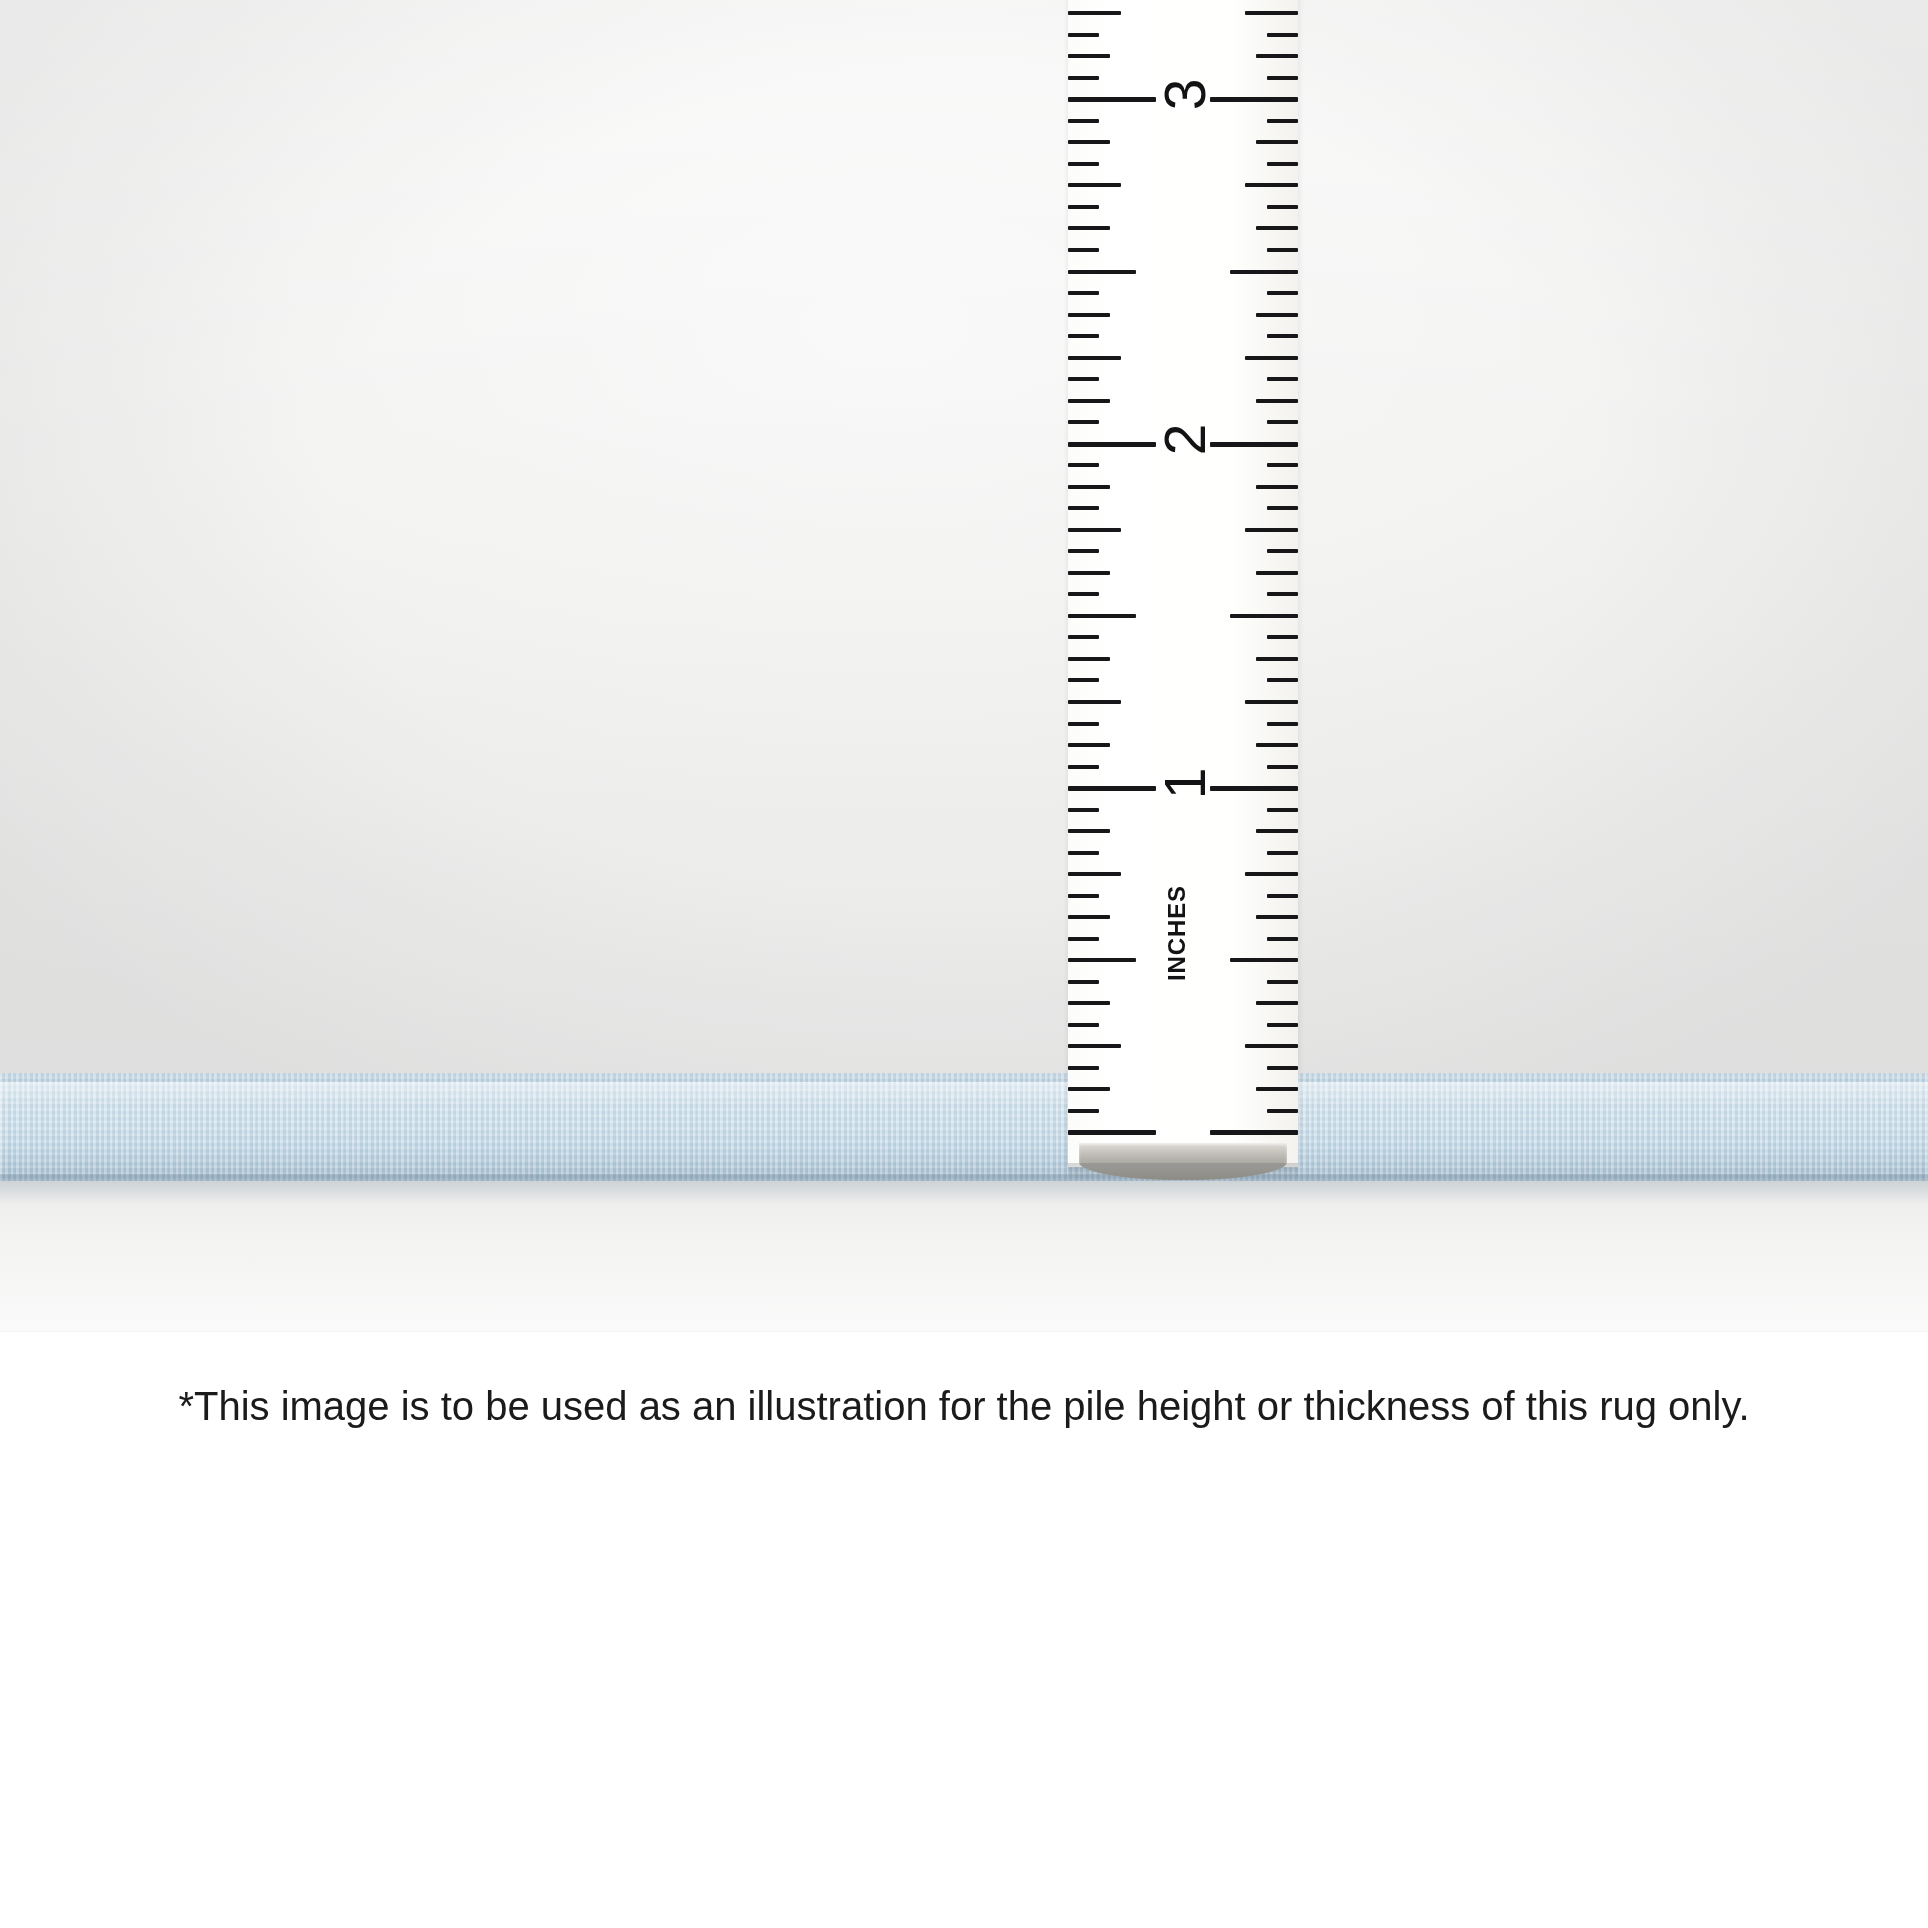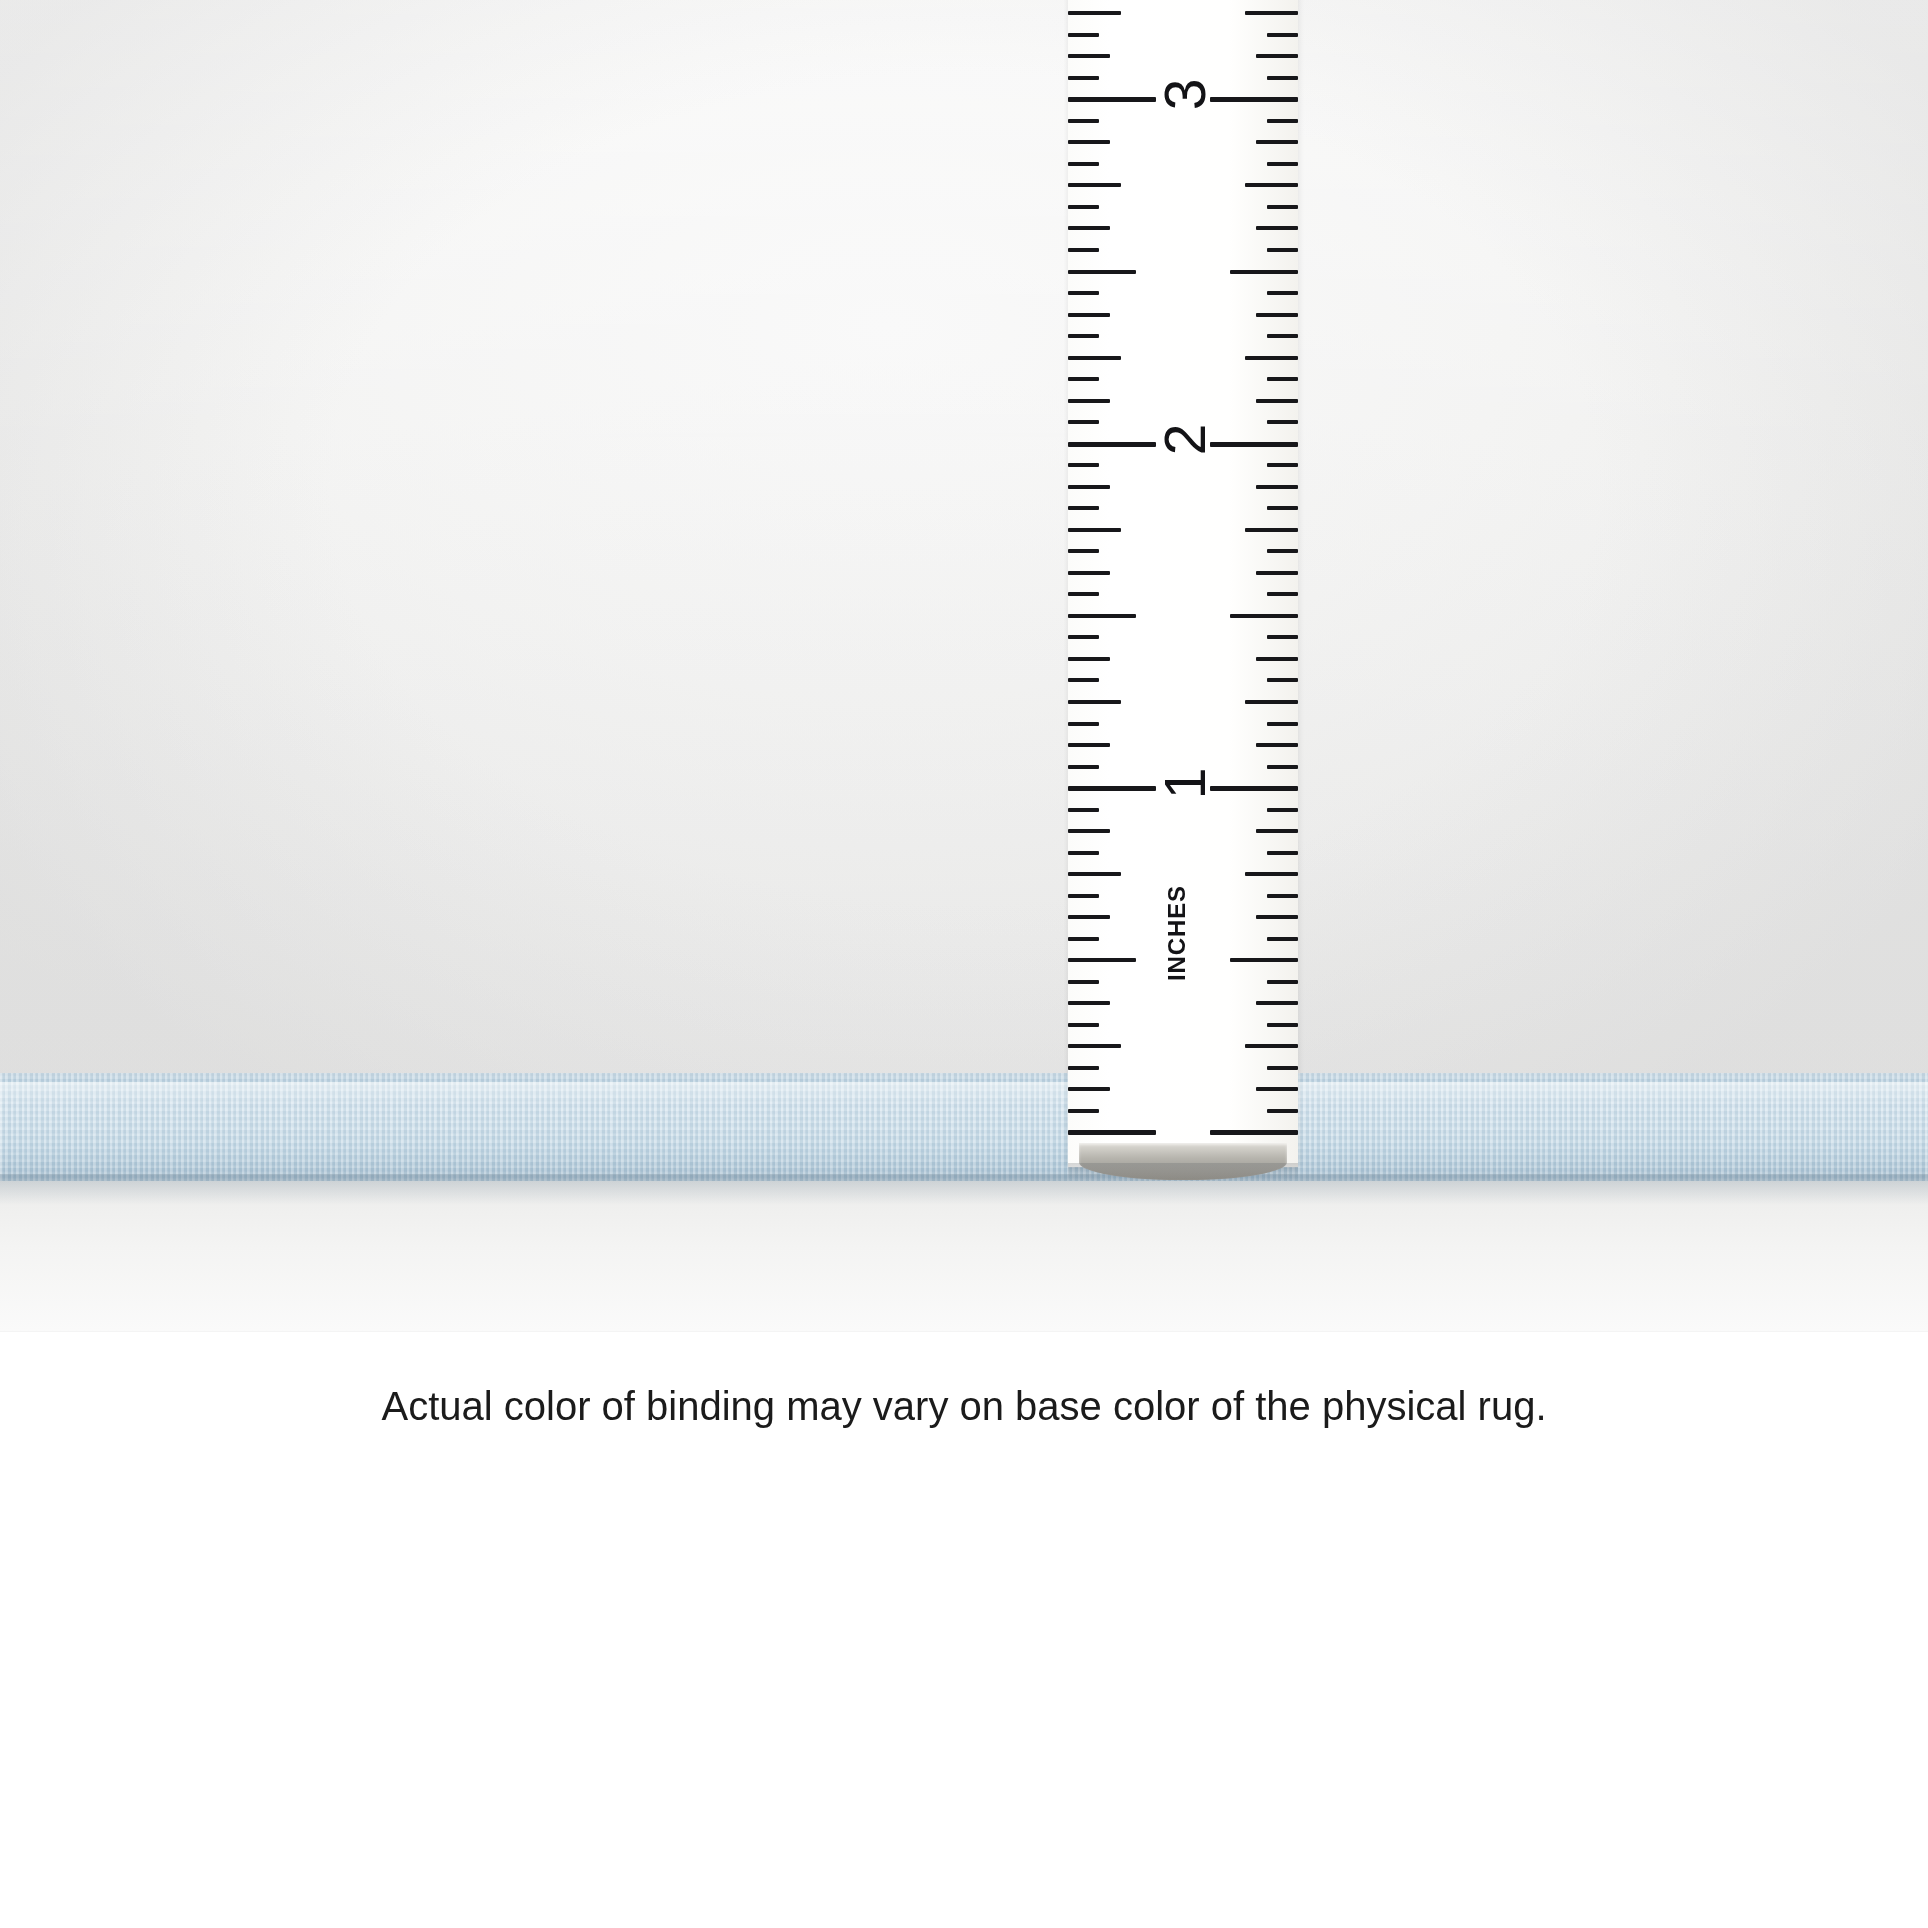--- a/index.html
+++ b/index.html
@@ -358,17 +358,17 @@
     </div>
 
     <div class="ruler-metal">
       <div class="tip"></div>
       <div class="tip-shadow"></div>
     </div>
 
   </div>
 
   <div id="caption">
-    <span class="line">Actual color of binding may vary on base color of the physical rug.</span>
+    <span class="line">*This image is to be used as an illustration for the pile height or thickness of this rug only.</span>
   </div>
 
 </div>
 
 
 </body></html>

